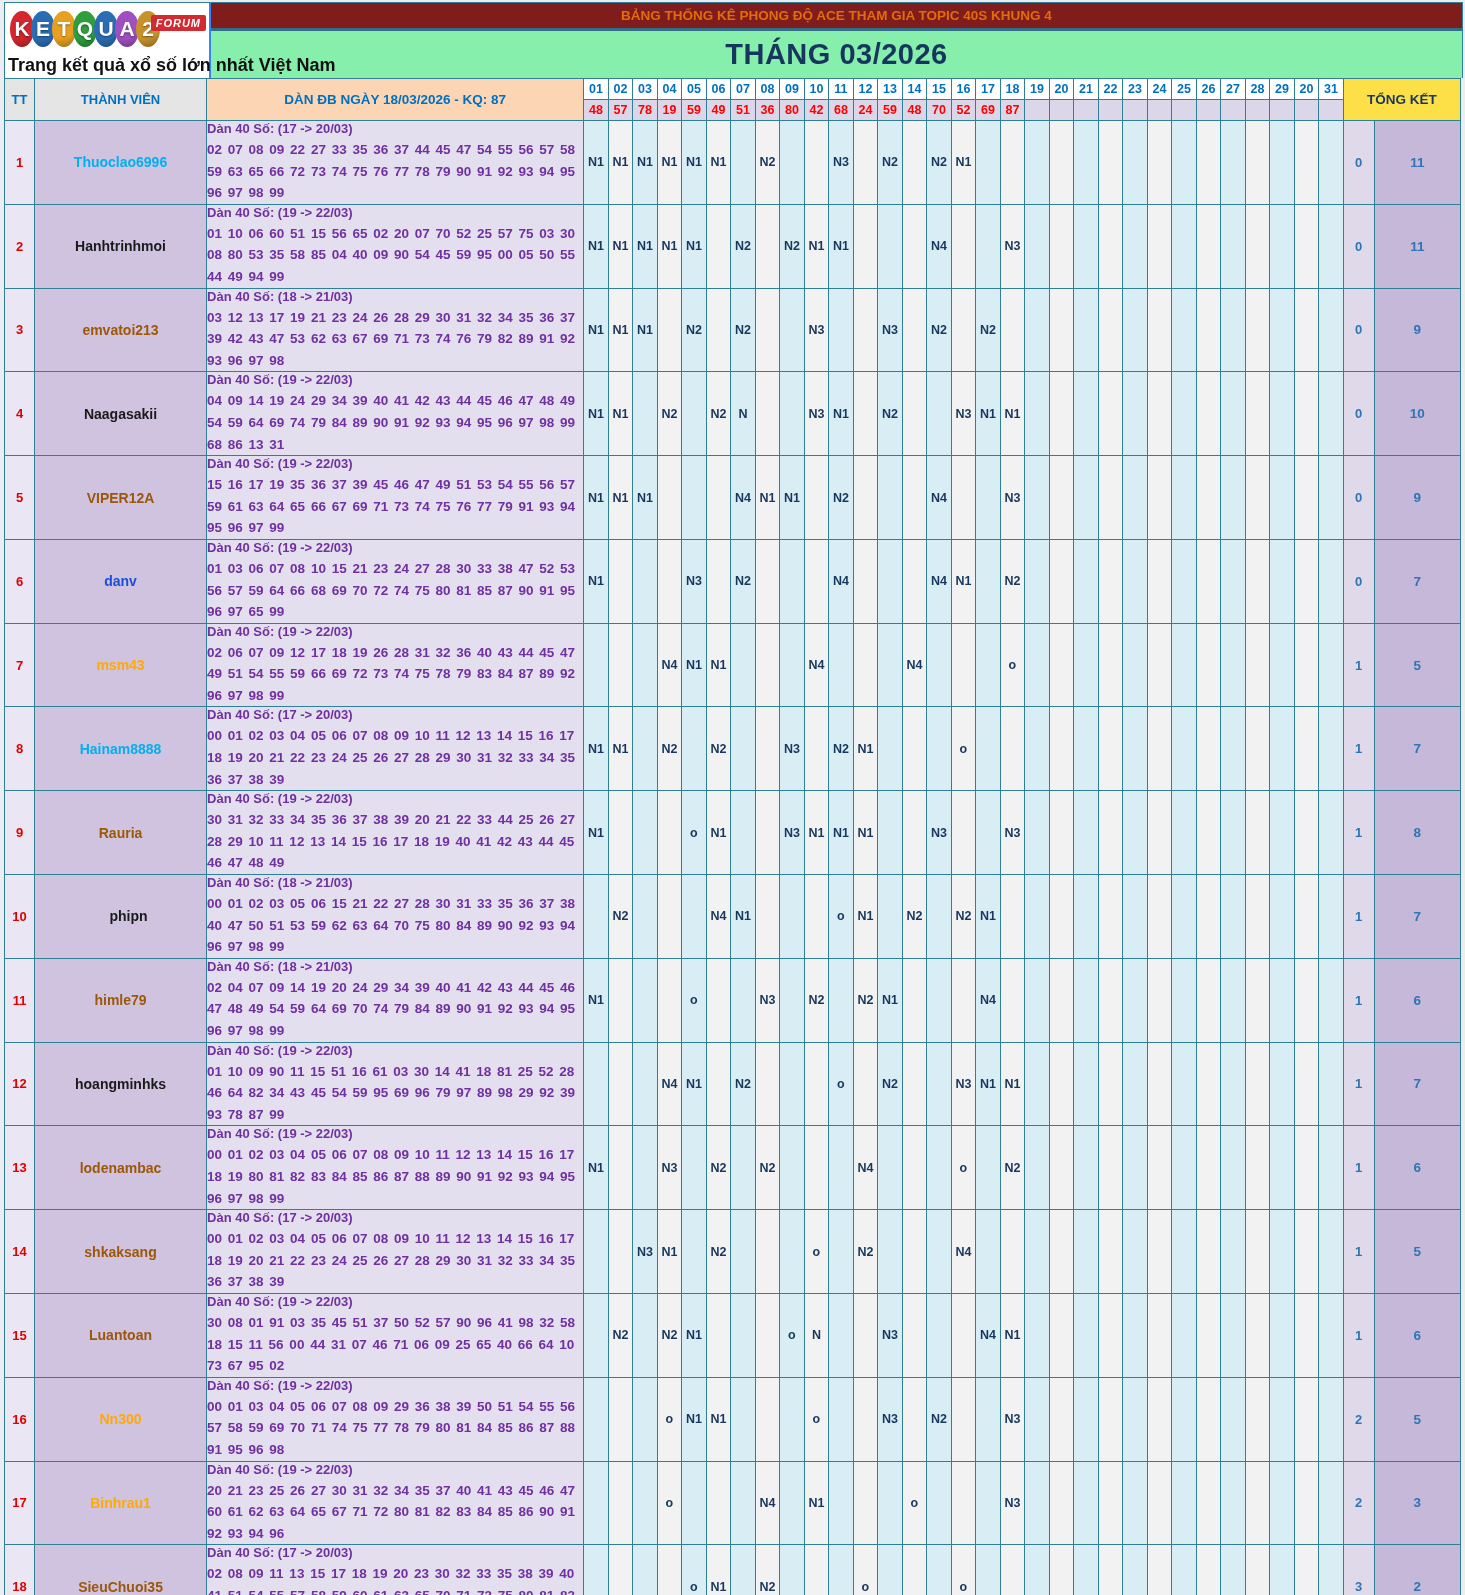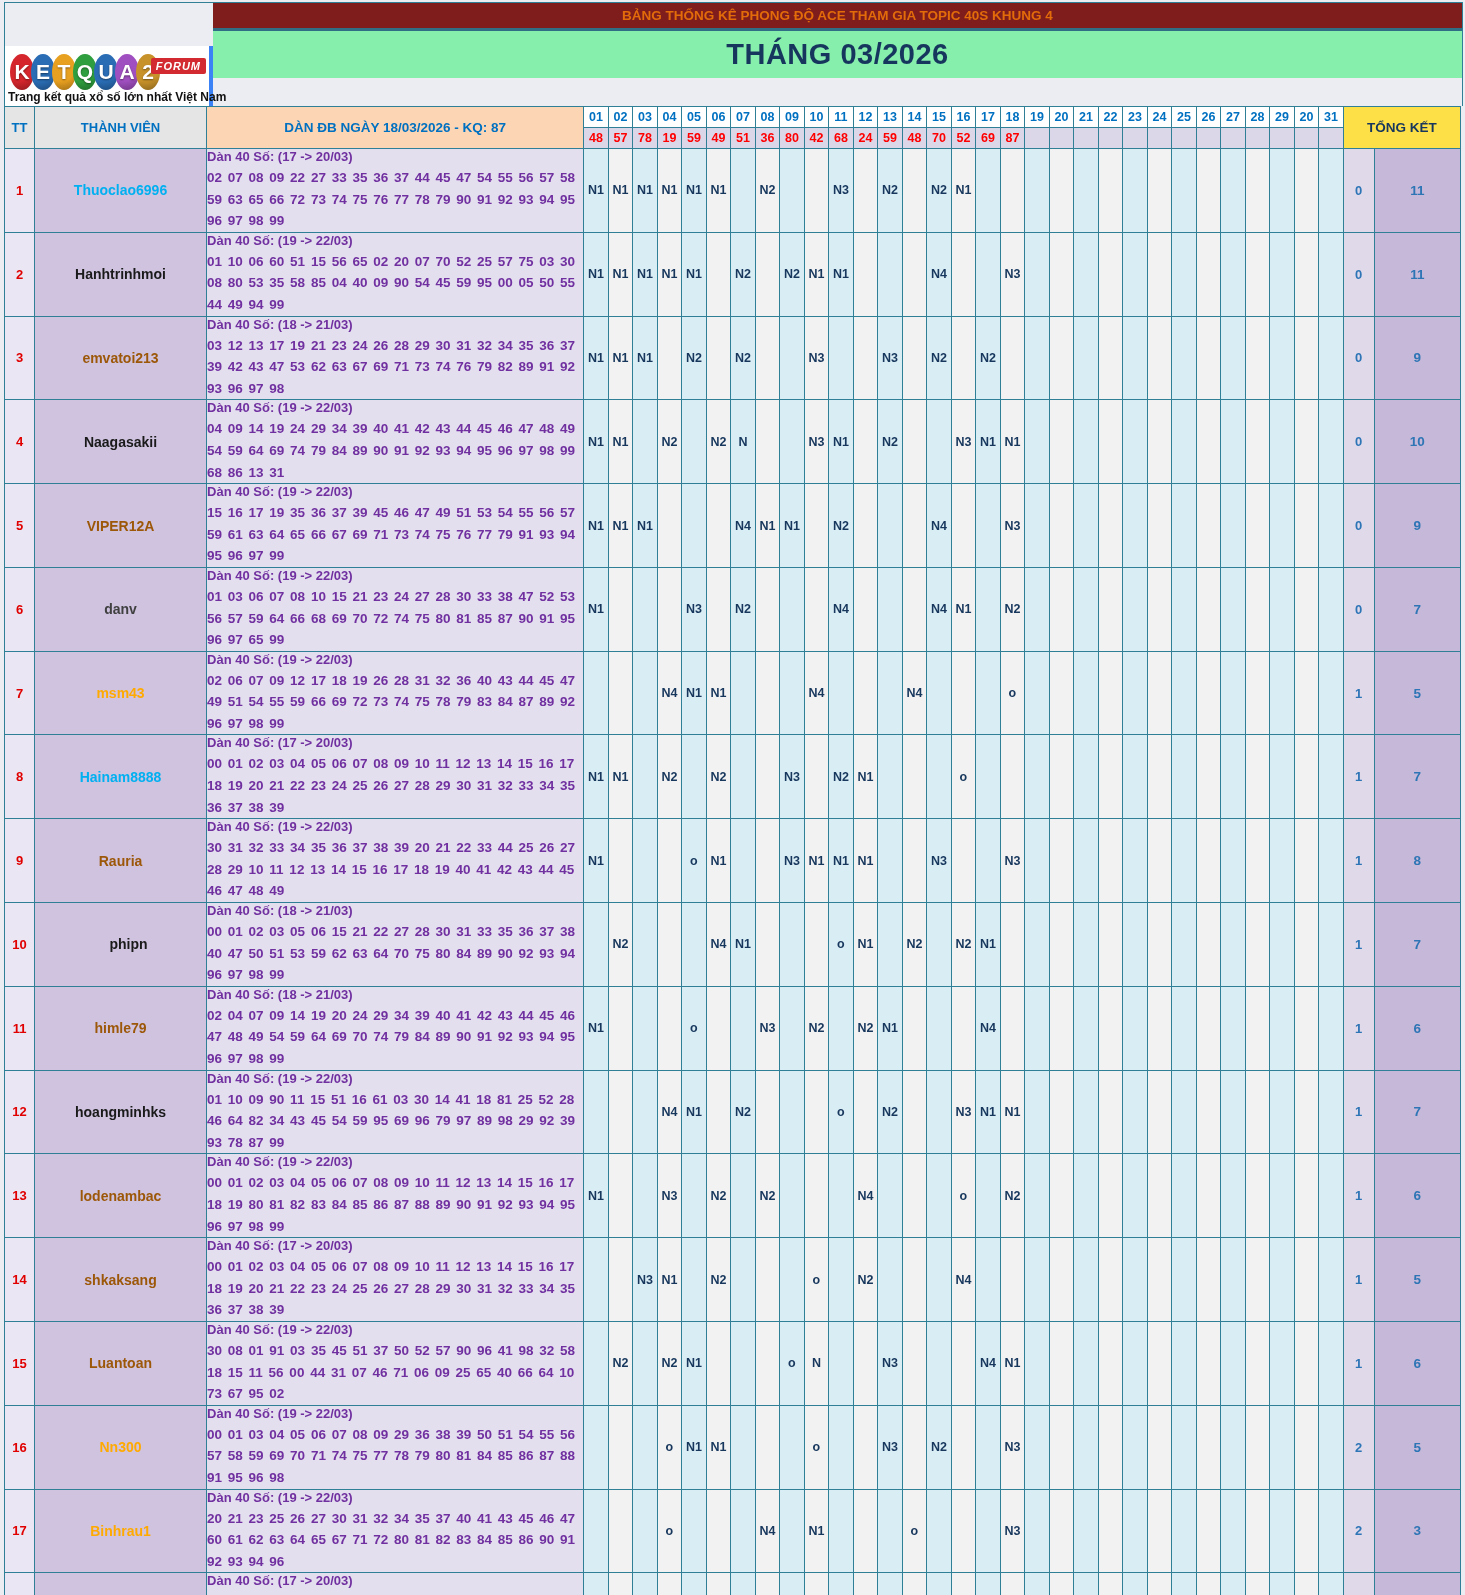--- a/index.html
+++ b/index.html
@@ -2,30 +2,30 @@
 <html><head>
 <meta charset="utf-8">
 <style>
   html,body { margin:0; padding:0; background:#ecedf3; }
   .page { position:relative; width:1465px; height:1595px; background:#ecedf3;
           font-family:"Liberation Sans", sans-serif; overflow:hidden; }
   .frame { position:absolute; left:4px; top:2px; width:1458px; }
 
   
   .top-area { display:flex; width:1457px; border:1px solid #2f7f96; border-bottom:none; }
-  .logo-box { position:relative; width:204px; height:60px; background:#ffffff; flex:0 0 auto;
-              border-right:4px solid #3b82f6;margin-top:43px; }
+  .logo-box { position:relative; width:204px; height:75px; background:#ffffff; flex:0 0 auto;
+              border-right:2px solid #3b82f6; }
   .logo-letters { position:absolute; left:5px; top:8px; white-space:nowrap; }
   .logo-letter { display:inline-block; width:24px; height:36px; line-height:36px; margin-right:-3px;
                  border-radius:50%; color:#fff; font-weight:bold; font-size:21px; text-align:center;
                  text-shadow:0 1px 2px rgba(0,0,0,.45); }
   .forum-badge { position:absolute; right:3px; top:12px; background:#d22a30; color:#fff;
                  font-style:italic; font-weight:bold; font-size:11px; padding:2px 5px; border-radius:2px;
                  letter-spacing:1px; }
-  .logo-tagline { position:absolute; left:3px; bottom:2px; width:198px; font-size:12px; color:#111;
+  .logo-tagline { position:absolute; left:3px; bottom:2px; width:198px; font-size:18px; color:#111;
                   font-weight:bold; white-space:nowrap; }
   .banners { flex:1 1 auto; display:flex; flex-direction:column; }
   .banner1 { height:25px; background:#7f1d1d; border-bottom:3px solid #2f6e85;
              display:flex; align-items:center; justify-content:center;
              color:#e26b0a; font-weight:bold; font-size:13.5px; }
   .banner2 { height:47px; background:#86efac; display:flex; align-items:center; justify-content:center;
              color:#17365d; font-weight:bold; font-size:29px; letter-spacing:.5px; }
 
   
   table.sheet { border-collapse:collapse; table-layout:fixed; width:1457px; background:#fff; }
@@ -388,21 +388,21 @@
             <td class="c-day alt-a"></td>
             <td class="c-day alt-b"></td>
             <td class="c-day alt-a"></td>
             <td class="c-day alt-b"></td>
             <td class="c-day alt-a"></td>
             <td class="c-miss">0</td>
             <td class="c-total">9</td>
           </tr>
           <tr style="height: 80.7px;">
             <td class="c-tt">6</td>
-            <td class="c-member"><span style="color: #404040;">danv</span></td>
+            <td class="c-member"><span style="color: #1d4ed8;">danv</span></td>
             <td class="c-dan">
               <div class="dan-title">Dàn 40 Số: (19 -&gt; 22/03)</div>
               <div class="dan-nums">01 03 06 07 08 10 15 21 23 24 27 28 30 33 38 47 52 53 56 57 59 64 66 68 69 70 72 74 75 80 81 85 87 90 91 95 96 97 65 99</div>
             </td>
             <td class="c-day alt-a">N1</td>
             <td class="c-day alt-b"></td>
             <td class="c-day alt-a"></td>
             <td class="c-day alt-b"></td>
             <td class="c-day alt-a">N3</td>
             <td class="c-day alt-b"></td>

